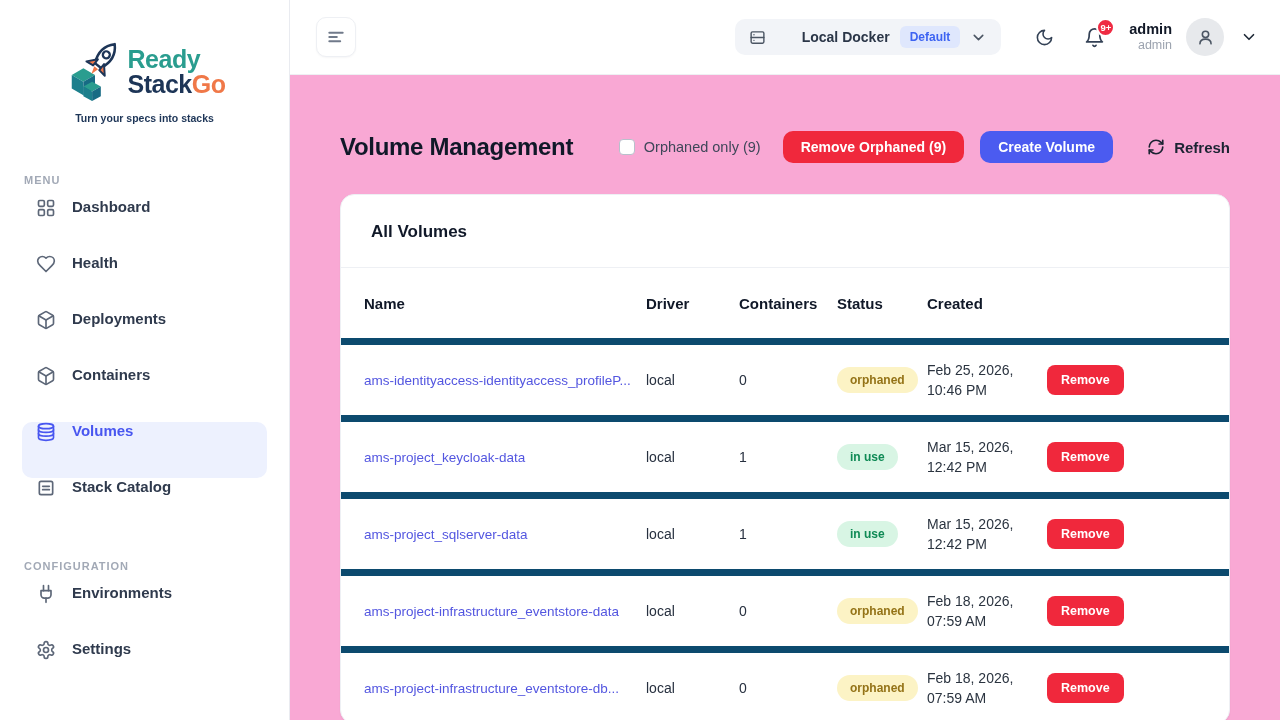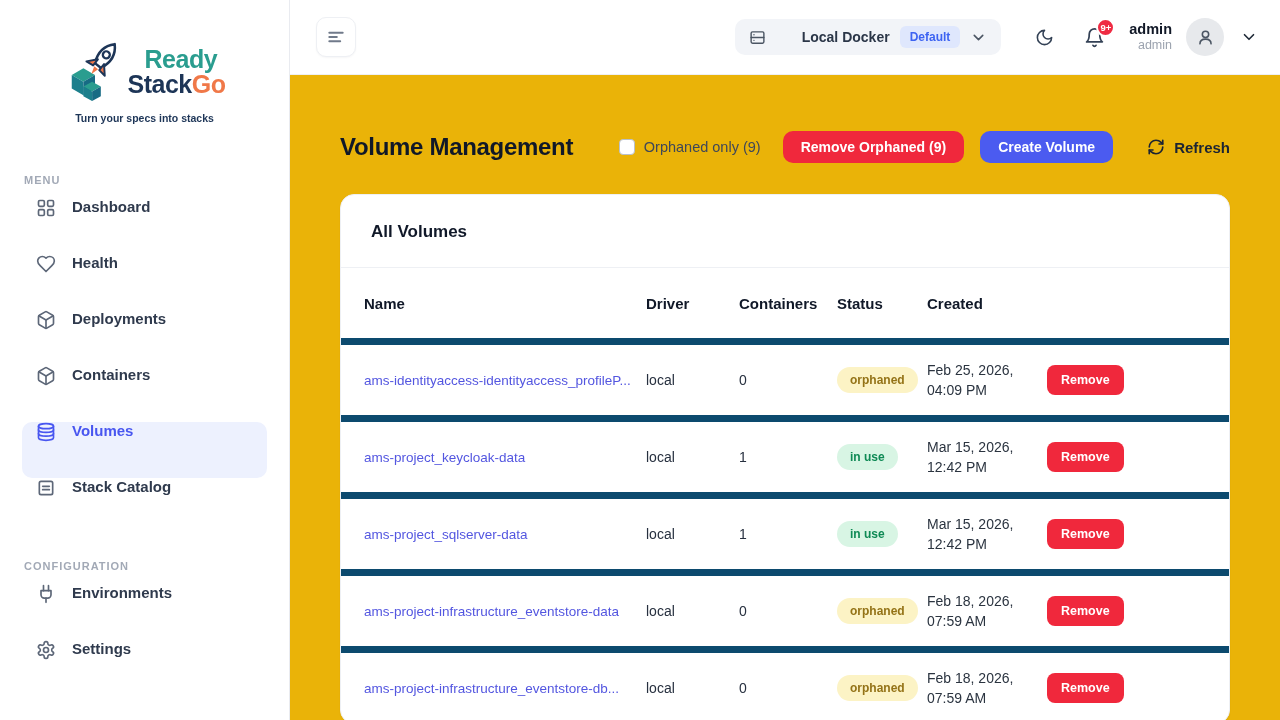--- a/index.html
+++ b/index.html
@@ -5,21 +5,21 @@
   * { margin:0; padding:0; box-sizing:border-box; }
   html,body { width:1280px; height:720px; overflow:hidden; background:#f7f8fa;
               font-family:"Liberation Sans", sans-serif; color:#1c2433; }
 
   
   .sidebar { position:absolute; left:0; top:0; width:290px; height:720px;
              background:#ffffff; border-right:1px solid #e9ebf0; z-index:5; }
   .logo-wrap { padding-top:38px; display:flex; flex-direction:column; align-items:center; }
   .logo-row { display:flex; align-items:center; gap:2px; }
   .logo-text { line-height:1; text-align:left; }
-  .logo-line1 { font-size:25px; font-weight:800; color:#2a9d8f; letter-spacing:-.5px;margin-left:17px; }
+  .logo-line1 { font-size:25px; font-weight:800; color:#2a9d8f; letter-spacing:-.5px; }
   .logo-line2 { font-size:25px; font-weight:800; letter-spacing:-.5px; }
   .logo-line2 .stack { color:#1d3557; } .logo-line2 .go { color:#f07848; }
   .tagline { margin-top:6px; font-size:10.5px; font-weight:700; color:#1d3557; }
   .section-label { margin:50px 0 12px 24px; font-size:11px; font-weight:700;
                    letter-spacing:1px; color:#a2a9b6; }
   .section-label.cfg { margin-top:26px; }
   .nav-item { height:56px; margin:0 22px; padding:0 14px; display:flex; 
               gap:16px; border-radius:10px; font-size:15px; font-weight:600; color:#2f3a4d;
               cursor:pointer; }
   .nav-item svg { width:20px; height:20px; color:#5d6778; flex:0 0 auto; }
@@ -52,21 +52,21 @@
   .user-block { margin-left:24px; text-align:right; line-height:1.25; cursor:pointer; }
   .user-name { font-size:14.5px; font-weight:800; color:#111827; }
   .user-role { font-size:12.5px; color:#9ca3af; }
   .avatar { margin-left:14px; width:38px; height:38px; border-radius:50%; background:#e7e9ec;
             display:flex; align-items:center; justify-content:center; cursor:pointer; }
   .avatar svg { width:19px; height:19px; color:#4b5563; }
   .user-chev { margin-left:16px; cursor:pointer; } .user-chev svg { width:18px; height:18px; color:#1f2937; }
 
   
   .main { position:absolute; left:290px; top:75px; width:990px; height:645px;
-          background:#eab308; padding:0 50px; }
+          background:#f9a8d4; padding:0 50px; }
   .page-header { margin-top:56px; display:flex; align-items:center; }
   .page-title { font-size:24px; font-weight:800; color:#101828; letter-spacing:-.3px; }
   .controls { margin-left:auto; display:flex; align-items:center; gap:16px; }
   .chk-group { display:flex; align-items:center; gap:9px; margin-right:6px; cursor:pointer; }
   .checkbox { width:16px; height:16px; border:1.5px solid #b9c0cc; border-radius:4px; background:#fff; }
   .chk-label { font-size:14.5px; color:#3f4759; }
   .btn { border:none; border-radius:10px; padding:8px 18px; font-size:14px; font-weight:700;
          color:#fff; cursor:pointer; font-family:inherit; }
   .btn-red { background:#f0283c; }
   .btn-blue { background:#4b5bf0; }
@@ -291,21 +291,21 @@
       <div></div>
     </div>
 
     <div class="trow tr">
       <a href="#" class="vol-link">ams-identityaccess-identityaccess_profileP...</a>
       <div class="cell">local</div>
       <div class="cell">0</div>
       <div><span class="badge b-yellow">orphaned</span></div>
       <div class="created">
         <div>Feb 25, 2026,</div>
-          <div>04:09 PM</div>
+          <div>10:46 PM</div>
       </div>
       <button class="btn-remove">Remove</button>
     </div>
 
     <div class="trow tr">
       <a href="#" class="vol-link">ams-project_keycloak-data</a>
       <div class="cell">local</div>
       <div class="cell">1</div>
       <div><span class="badge b-green">in use</span></div>
       <div class="created">

